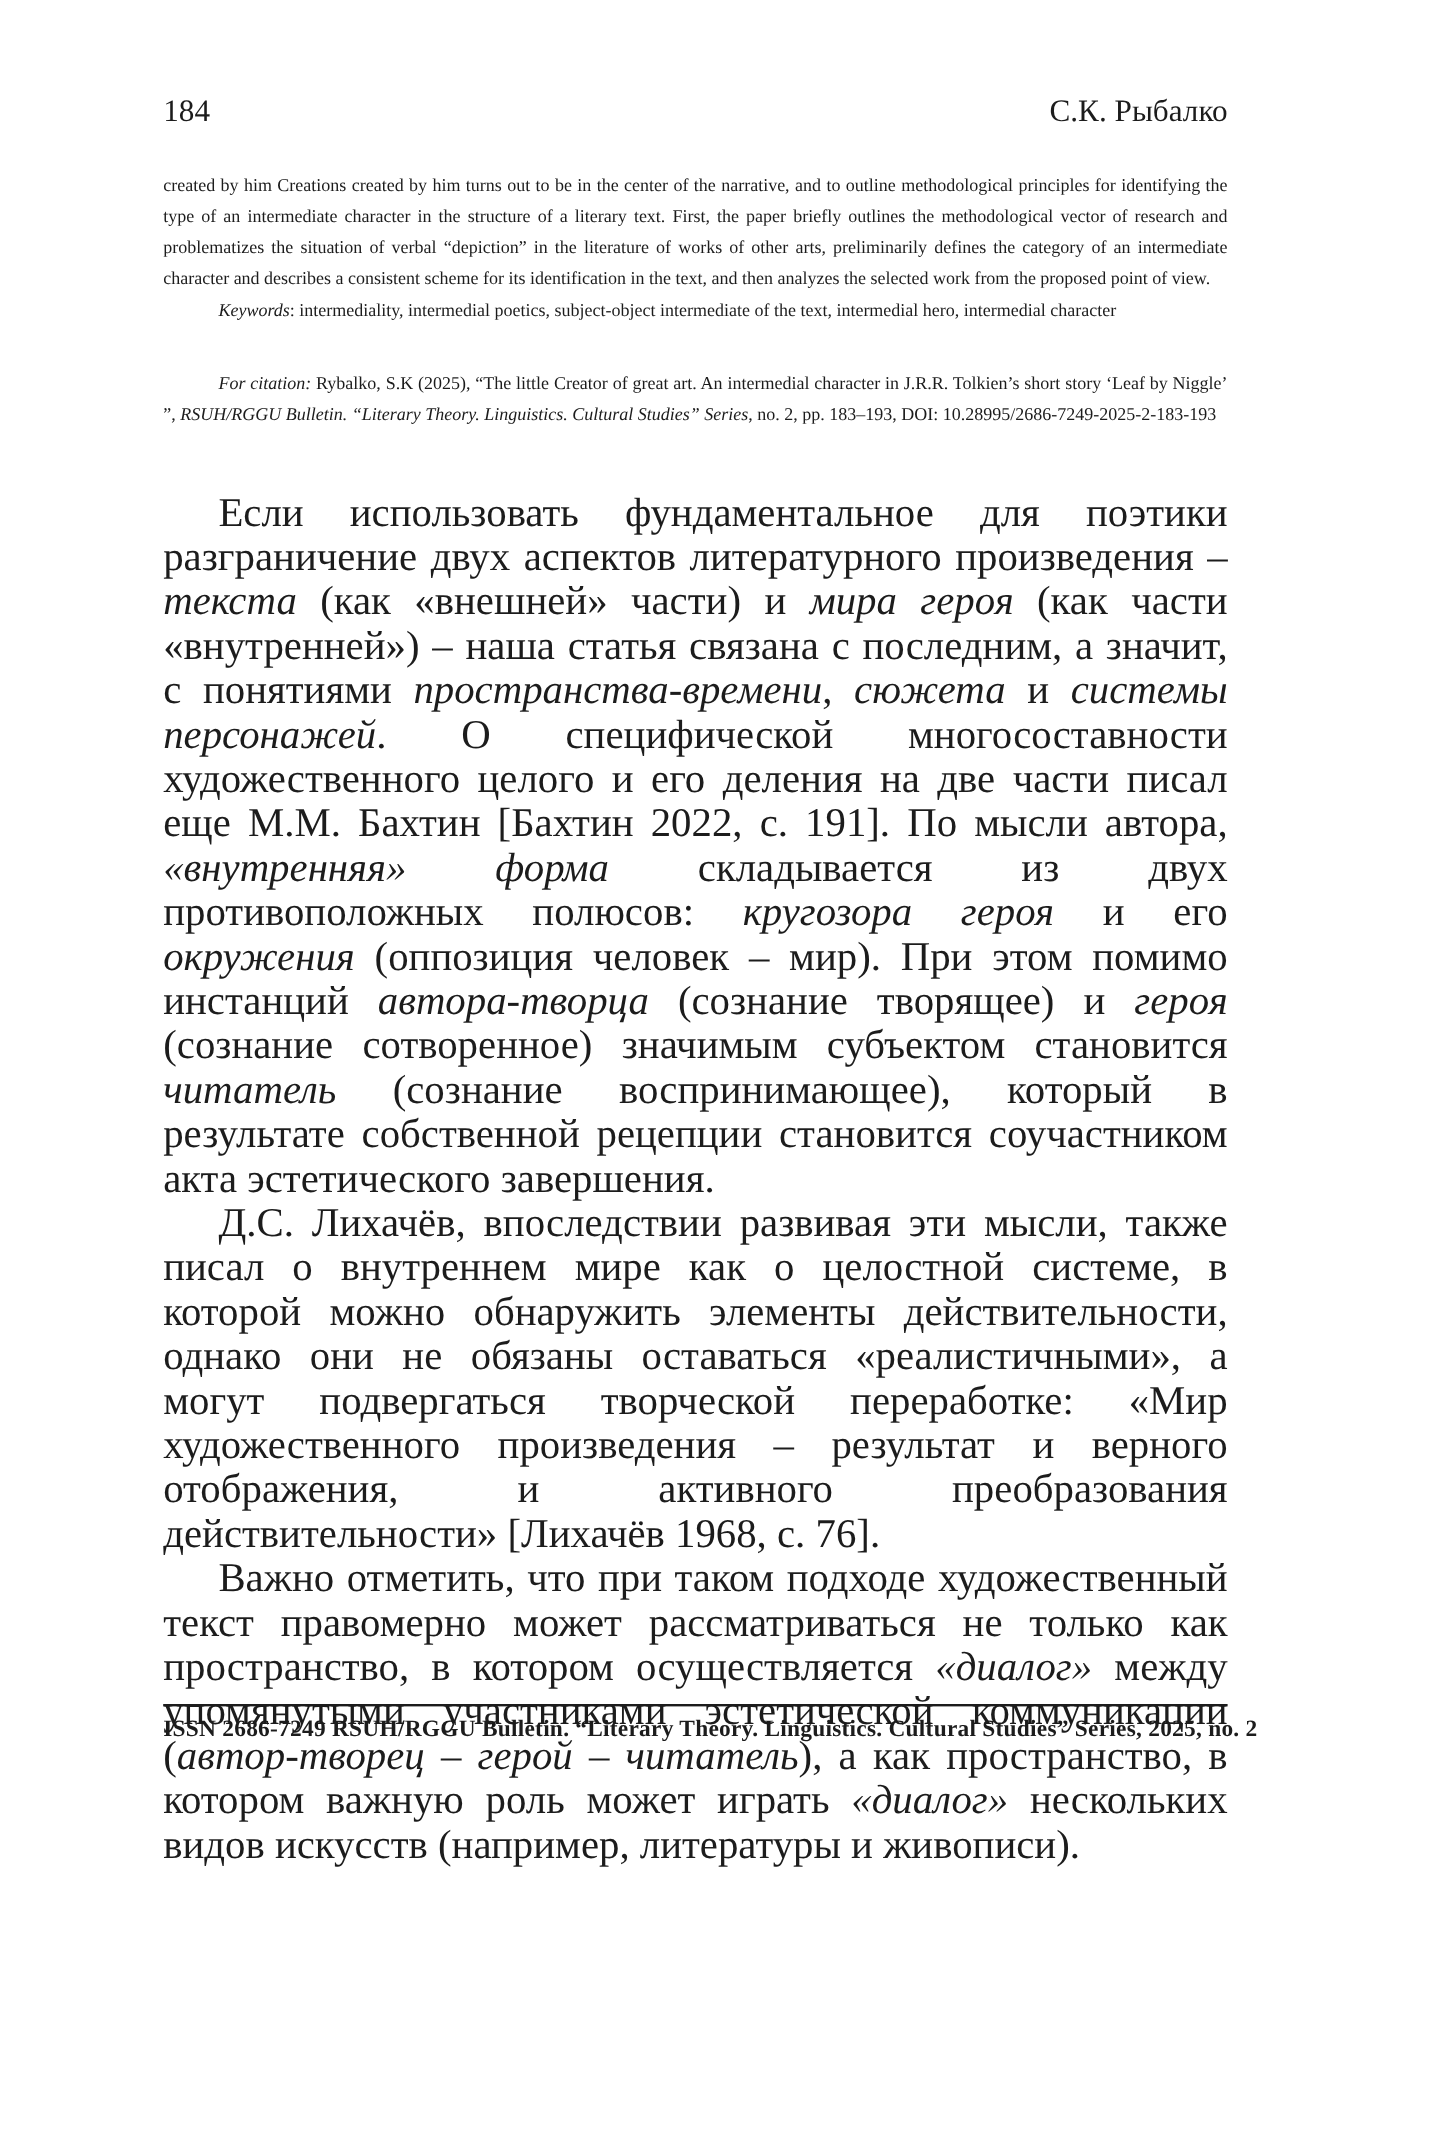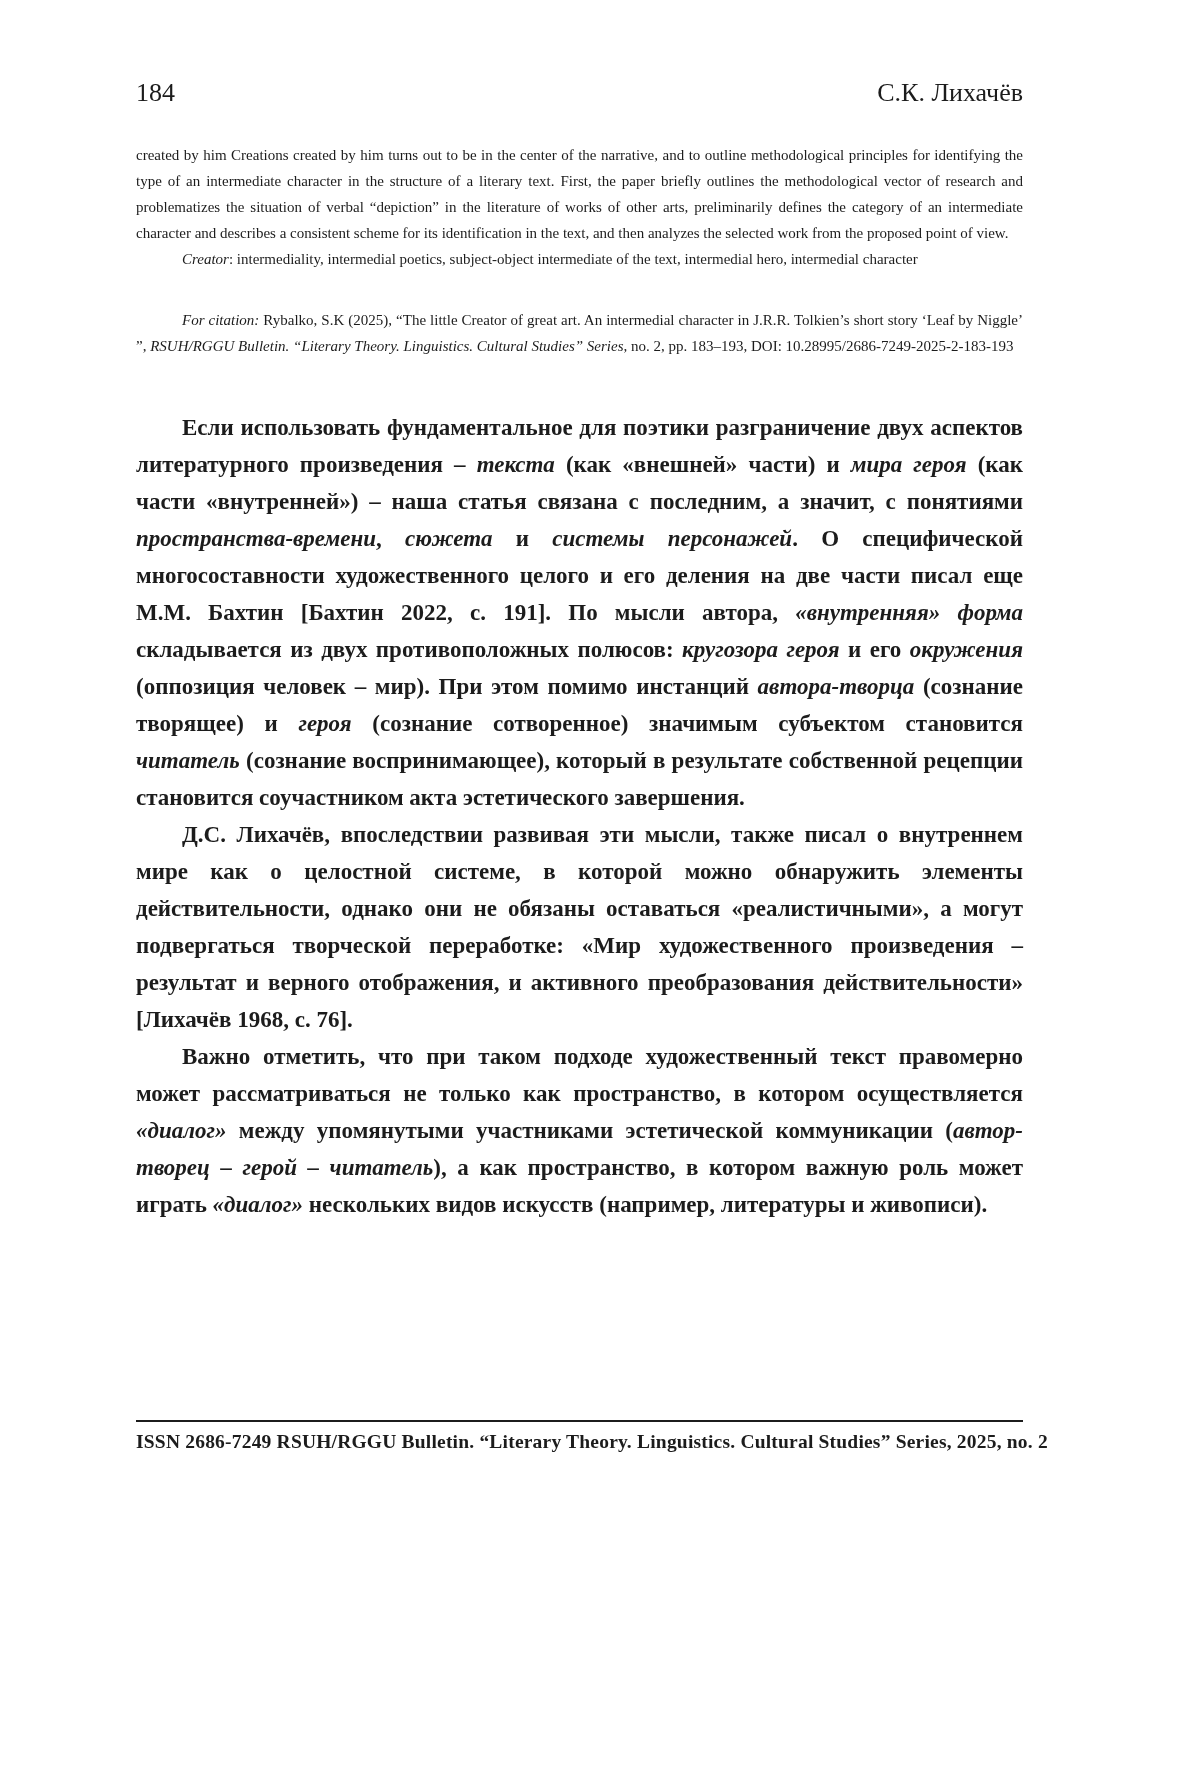--- a/index.html
+++ b/index.html
@@ -20,21 +20,21 @@
   }
   .header {
     display: flex;
     justify-content: space-between;
     align-items: baseline;
     font-size: 26px;
   }
   .content { margin-top: 34px; }
   p { text-align: justify; }
   .en { font-size: 15px; line-height: 26px; }
-  .ru { font-size: 23px; line-height: 37px; font-weight: bold; }
+  .ru { font-size: 34px; line-height: 37px; }
   .indent { text-indent: 46px; }
   .it { font-style: italic; }
   .citation { margin-top: 35px; }
   .body-start { margin-top: 50px; }
   .footer {
     position: absolute;
     left: 136px;
     right: 136px;
     top: 1420px;
   }
@@ -47,27 +47,27 @@
     white-space: nowrap;
   }
 </style>
 </head>
 <body>
 
 <div class="page">
 
   <div class="header">
     <span>184</span>
-    <span>С.К. Лихачёв</span>
+    <span>С.К. Рыбалко</span>
   </div>
 
   <div class="content">
     <p class="para en">created by him Creations created by him turns out to be in the center of the narrative, and to outline methodological principles for identifying the type of an intermediate character in the structure of a literary text. First, the paper briefly outlines the methodological vector of research and problematizes the situation of verbal “depiction” in the literature of works of other arts, preliminarily defines the category of an intermediate character and describes a consistent scheme for its identification in the text, and then analyzes the selected work from the proposed point of view.</p>
 
-    <p class="para en indent"><span class="it">Creator</span><span>: intermediality, intermedial poetics, subject-object intermediate of the text, intermedial hero, intermedial character</span></p>
+    <p class="para en indent"><span class="it">Keywords</span><span>: intermediality, intermedial poetics, subject-object intermediate of the text, intermedial hero, intermedial character</span></p>
 
     <p class="para en indent citation"><span class="it">For citation: </span><span>Rybalko, S.K (2025), “The little Creator of great art. An intermedial character in J.R.R. Tolkien’s short story ‘Leaf by Niggle’ ”, </span><span class="it">RSUH/RGGU Bulletin. “Literary Theory. Linguistics. Cultural Studies” Series</span><span>, no. 2, pp. 183–193, DOI: 10.28995/2686-7249-2025-2-183-193</span></p>
 
     <p class="para ru indent body-start"><span>Если использовать фундаментальное для поэтики разграничение двух аспектов литературного произведения – </span><span class="it">текста</span><span> (как «внешней» части) и </span><span class="it">мира героя</span><span> (как части «внутренней») – наша статья связана с последним, а значит, с понятиями </span><span class="it">пространства-времени</span><span>, </span><span class="it">сюжета</span><span> и </span><span class="it">системы персонажей</span><span>. О специфической многосоставности художественного целого и его деления на две части писал еще М.М. Бахтин [Бахтин 2022, с. 191]. По мысли автора, </span><span class="it">«внутренняя» форма</span><span> складывается из двух противоположных полюсов: </span><span class="it">кругозора героя</span><span> и его </span><span class="it">окружения</span><span> (оппозиция человек – мир). При этом помимо инстанций </span><span class="it">автора-творца</span><span> (сознание творящее) и </span><span class="it">героя</span><span> (сознание сотворенное) значимым субъектом становится </span><span class="it">читатель</span><span> (сознание воспринимающее), который в результате собственной рецепции становится соучастником акта эстетического завершения.</span></p>
 
     <p class="para ru indent"><span>Д.С. Лихачёв, впоследствии развивая эти мысли, также писал о внутреннем мире как о целостной системе, в которой можно обнаружить элементы действительности, однако они не обязаны оставаться «реалистичными», а могут подвергаться творческой переработке: «Мир художественного произведения – результат и верного отображения, и активного преобразования действительности» [Лихачёв 1968, с. 76].</span></p>
 
     <p class="para ru indent"><span>Важно отметить, что при таком подходе художественный текст правомерно может рассматриваться не только как пространство, в котором осуществляется </span><span class="it">«диалог»</span><span> между упомянутыми участниками эстетической коммуникации (</span><span class="it">автор-творец – герой – читатель</span><span>), а как пространство, в котором важную роль может играть </span><span class="it">«диалог»</span><span> нескольких видов искусств (например, литературы и живописи).</span></p>
   </div>
 

